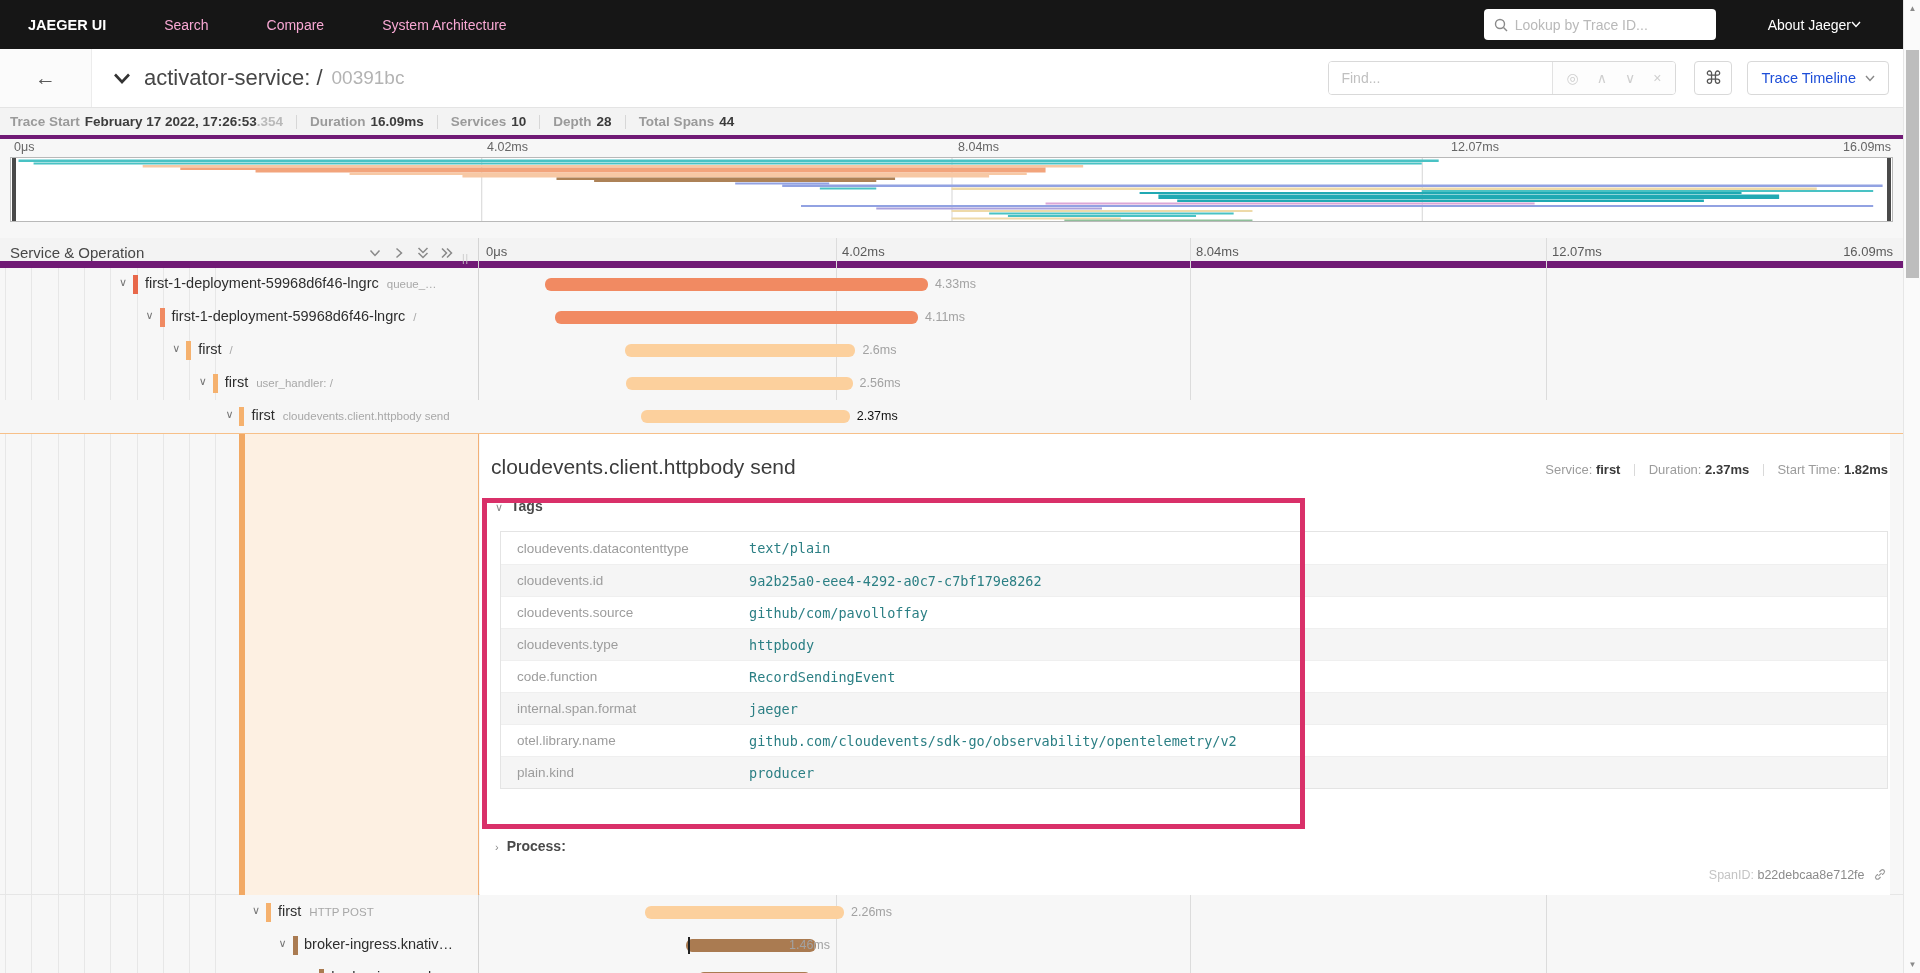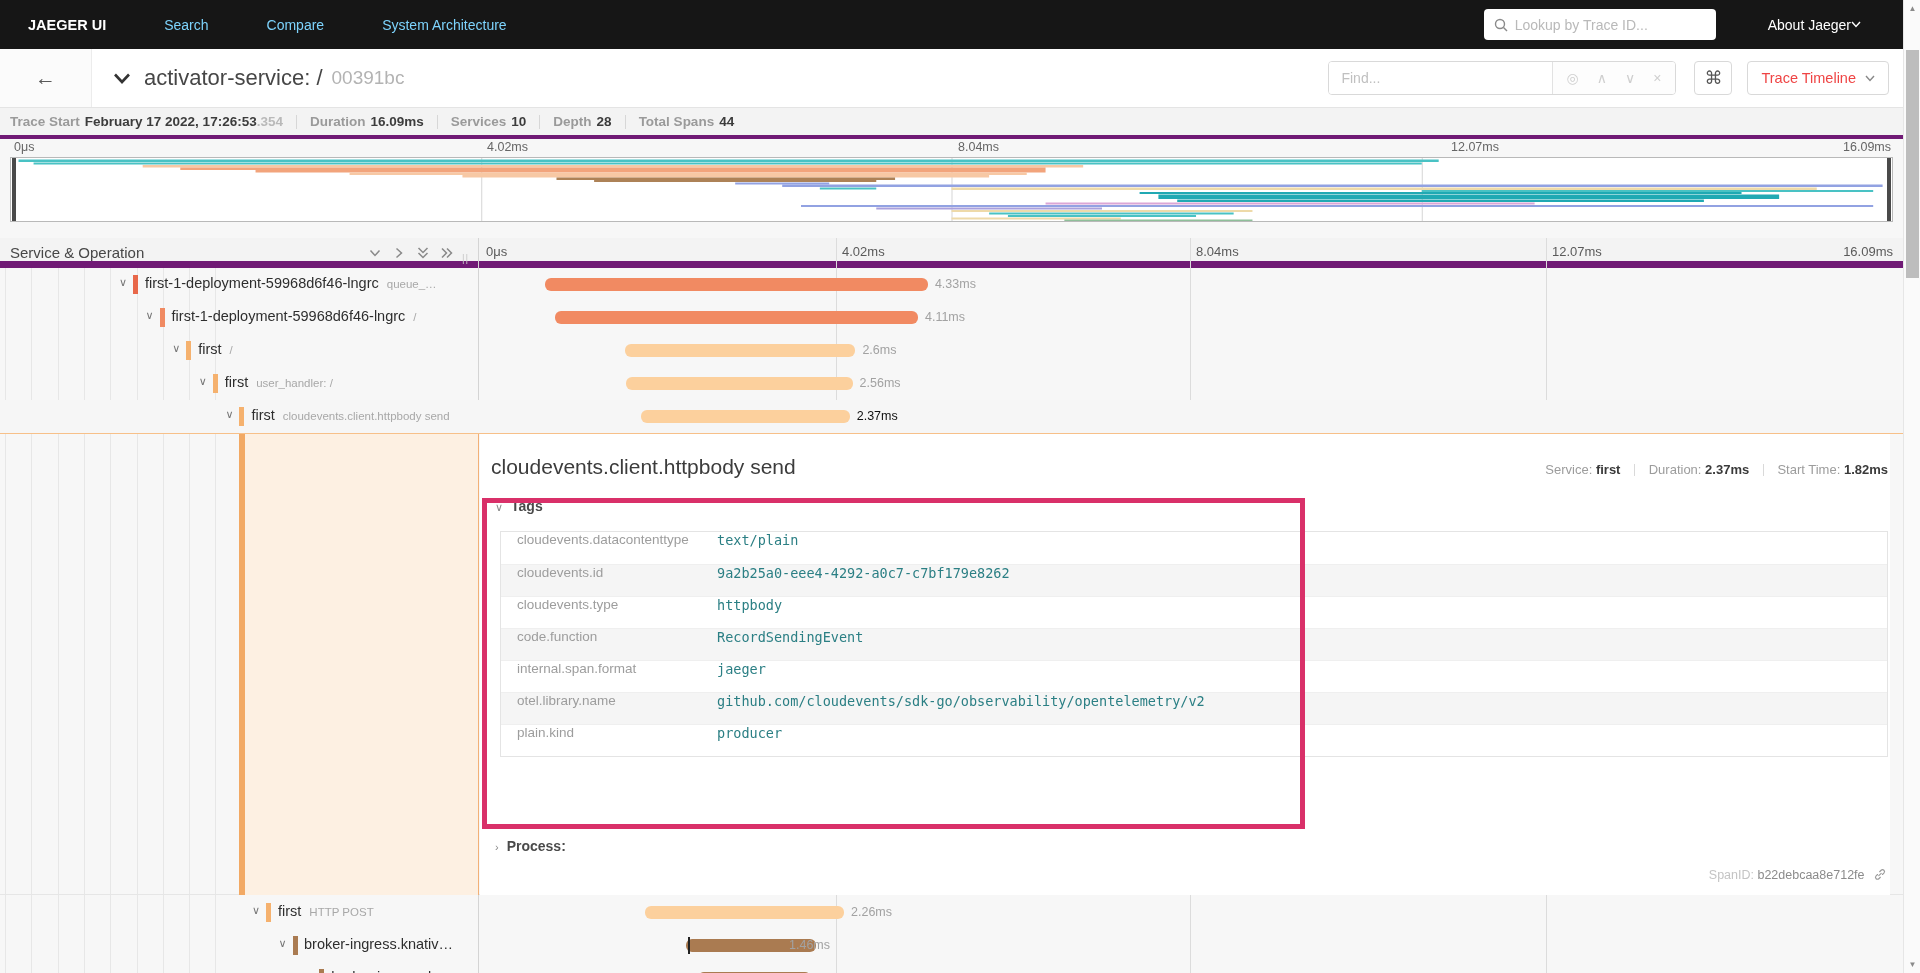--- a/index.html
+++ b/index.html
@@ -5,21 +5,21 @@
   * { margin:0; padding:0; box-sizing:border-box; }
   html,body { width:1920px; height:973px; overflow:hidden; background:#fff;
     font-family:"Liberation Sans", sans-serif; }
   .abs { position:absolute; }
   #app { position:relative; width:1903px; height:973px; background:#f7f7f7; }
 
   
   #nav { left:0; top:0; width:1903px; height:49px; background:#161616;
     display:flex; align-items:center; color:#fff; }
   .nav-brand { font-weight:bold; font-size:14.5px; margin-left:28px; }
-  .nav-item { font-size:14px; color:#7dd3fc; margin-left:58px; cursor:pointer; }
+  .nav-item { font-size:14px; color:#f9a8d4; margin-left:58px; cursor:pointer; }
   .nav-spacer { flex:1; }
   .lookup { display:flex; align-items:center; width:232px; height:31px; background:#fff;
     border-radius:4px; padding:0 10px; margin-right:52px; color:#b9b9b9; font-size:14px; }
   .lookup svg { margin-right:7px; }
   .nav-about { font-size:14px; margin-right:42px; display:flex; align-items:center; }
 
   
   #titlebar { left:0; top:49px; width:1903px; height:59px; background:#fff;
     border-bottom:1px solid #e4e4e4; display:flex; align-items:center; }
   .back-cell { width:92px; height:100%; background:#fbfbfb; border-right:1px solid #ececec;
@@ -32,21 +32,21 @@
     border:1px solid #d9d9d9; border-radius:4px; background:#fff; overflow:hidden; }
   .find-input { flex:1; border:none; outline:none; padding:0 12px; font-size:14px; color:#444;
     font-family:"Liberation Sans",sans-serif; }
   .find-input::placeholder { color:#c0c0c0; }
   .find-icons { display:flex; align-items:center; gap:18px; padding:0 14px;
     border-left:1px solid #e2e2e2; background:#fdfdfd; color:#cfcfcf; font-size:14px; }
   .cmd-btn { width:38px; height:34px; border:1px solid #d9d9d9; border-radius:4px; background:#fff;
     display:flex; align-items:center; justify-content:center; font-size:18px; color:#555;
     margin-left:18px; }
   .view-select { height:34px; border:1px solid #d9d9d9; border-radius:4px; background:#fff;
-    display:flex; align-items:center; padding:0 13px; font-size:14.5px; color:#ef4444; gap:9px;
+    display:flex; align-items:center; padding:0 13px; font-size:14.5px; color:#1d4ed8; gap:9px;
     margin-left:15px; margin-right:14px; }
 
   
   #infobar { left:0; top:108px; width:1903px; height:31px; background:#f3f3f3;
     border-bottom:4px solid #701a75; display:flex; align-items:center; font-size:13.5px;
     color:#9a9a9a; padding-left:10px;font-weight:bold; }
   #infobar b { color:#3c3c3c; margin-left:5px; }
   #infobar .frac { color:#b9b9b9; }
   .sep { width:1px; height:14px; background:#d7d7d7; margin:0 13px; }
 
@@ -91,21 +91,21 @@
   #detail-panel { position:absolute; left:480px; top:0; width:1410px; height:461px; background:#fff; }
   .dp-title { position:absolute; left:11px; top:21px; font-size:21px; color:#3c3c3c; }
   .dp-meta { position:absolute; right:2px; top:28px; font-size:13px; color:#9c9c9c; }
   .dp-meta b { color:#3a3a3a; }
   .dp-meta .msep { display:inline-block; width:1px; height:12px; background:#d9d9d9;
     margin:0 10px; vertical-align:-2px; }
   .sect-hdr { position:absolute; left:15px; font-size:14px; font-weight:bold; color:#4a4a4a; }
   .sect-hdr .tog { font-weight:normal; color:#8a8a8a; font-size:11px; margin-right:8px; }
   #tags-table { position:absolute; left:20px; top:97px; width:1388px;
     border:1px solid #e4e4e4; }
-  .tag-row { height:32px; display:flex; align-items:flex-start; border-top:1px solid #efefef; }
+  .tag-row { height:32px; display:flex; align-items:center; border-top:1px solid #efefef;gap:32px; }
   .tag-row:first-child { border-top:none; }
   .tag-row:nth-child(even) { background:#f5f5f5; }
   .tag-key { width:216px; padding-left:16px; font-size:13.5px; color:#9d9d9d; }
   .tag-val { font-size:13.5px; color:#2b7f84; font-family:"DejaVu Sans Mono", monospace; }
   #annotation-box { position:absolute; left:2px; top:64px; width:823px; height:331px;
     border:5px solid #d93069; pointer-events:none; z-index:5; }
   .spanid-line { position:absolute; right:3px; top:434px; font-size:12.5px; color:#c4c4c4; }
   .spanid-line b { color:#8b8b8b; font-weight:normal; }
 
   
@@ -328,20 +328,24 @@
       <div id="tags-table">
           <div class="tag-row">
             <div class="tag-key">cloudevents.datacontenttype</div>
             <div class="tag-val">text/plain</div>
           </div>
           <div class="tag-row">
             <div class="tag-key">cloudevents.id</div>
             <div class="tag-val">9a2b25a0-eee4-4292-a0c7-c7bf179e8262</div>
           </div>
           <div class="tag-row">
+            <div class="tag-key">cloudevents.source</div>
+            <div class="tag-val">github/com/pavolloffay</div>
+          </div>
+          <div class="tag-row">
             <div class="tag-key">cloudevents.type</div>
             <div class="tag-val">httpbody</div>
           </div>
           <div class="tag-row">
             <div class="tag-key">code.function</div>
             <div class="tag-val">RecordSendingEvent</div>
           </div>
           <div class="tag-row">
             <div class="tag-key">internal.span.format</div>
             <div class="tag-val">jaeger</div>

